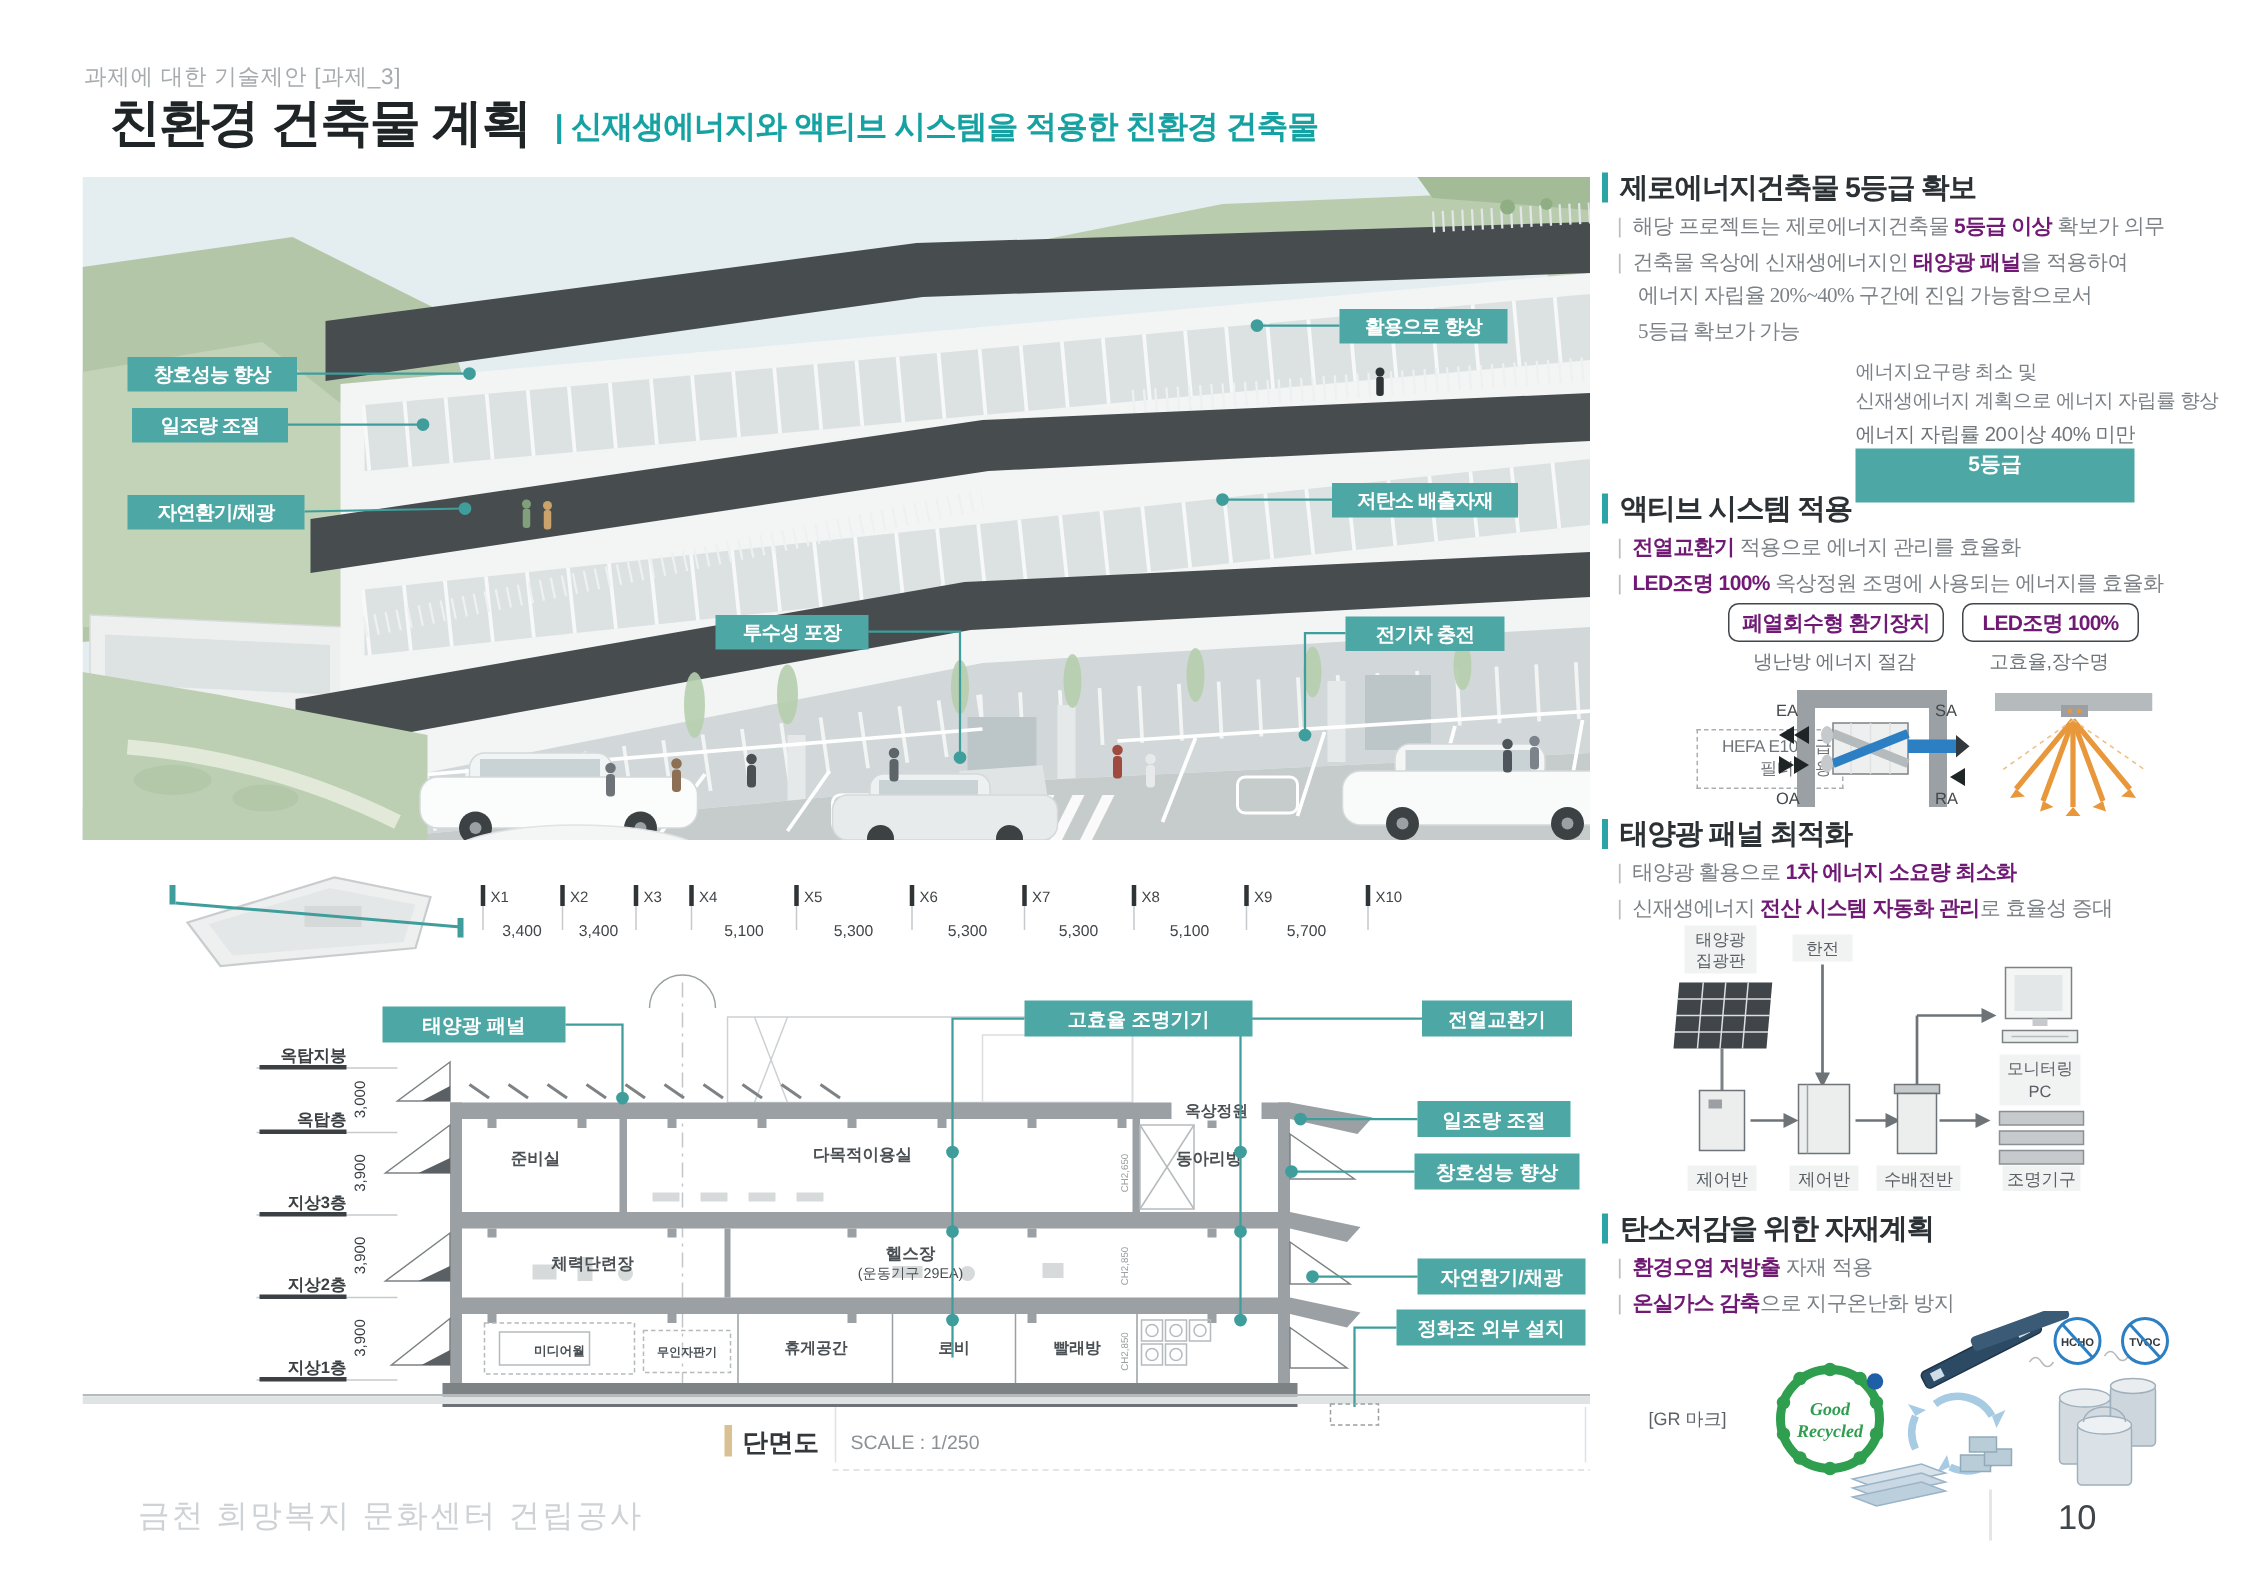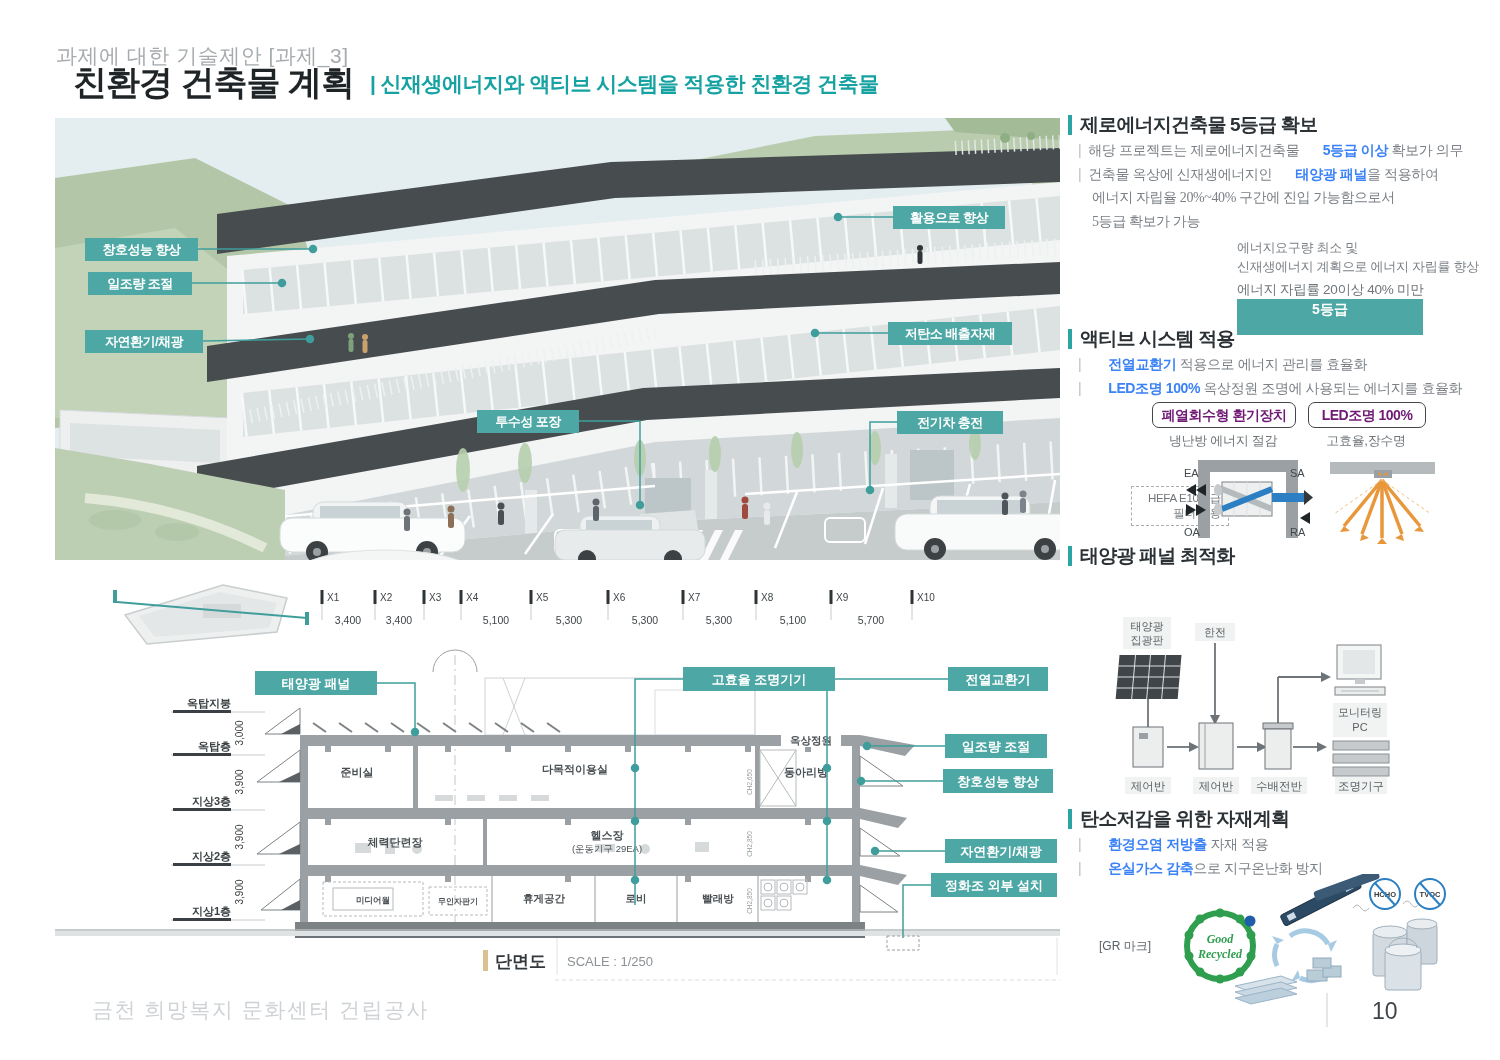--- a/index.html
+++ b/index.html
@@ -2,36 +2,36 @@
 <html><head>
 <meta charset="utf-8">
 <style>
   html,body{margin:0;padding:0;background:#fff;}
   .page{position:relative;width:1500px;height:1060px;background:#ffffff;overflow:hidden;
         font-family:"Liberation Sans","DejaVu Sans",sans-serif;}
   .abs{position:absolute;}
   svg{font-family:"Liberation Sans","DejaVu Sans",sans-serif;display:block;}
 
   
-  .eyebrow{position:absolute;left:56px;top:42px;font-size:21px;color:#a6abae;letter-spacing:.5px;}
+  .eyebrow{position:absolute;left:56px;top:42px;font-size:15px;color:#a6abae;letter-spacing:.5px;}
   .titlerow{position:absolute;left:55px;top:62px;display:flex;align-items:flex-end;margin-left:18px;}
   .h-title{font-size:34px;font-weight:bold;color:#1f2427;letter-spacing:-1px;line-height:40px;}
   .h-sub{font-size:21px;font-weight:bold;color:#16a2a2;margin-left:16px;padding-bottom:4px;letter-spacing:-0.5px;}
 
   
   .co{position:absolute;background:#4da7a4;color:#fff;font-size:13px;font-weight:bold;
       height:23px;line-height:23px;text-align:center;letter-spacing:-0.5px;box-sizing:border-box;}
 
   
   .sec-h{position:absolute;display:flex;align-items:center;}
   .sec-bar{width:4px;height:20px;background:#2ba5a3;margin-right:8px;flex:0 0 auto;}
   .sec-t{font-size:19px;font-weight:bold;color:#2b3135;letter-spacing:-0.8px;}
   .bullets{position:absolute;}
   .bullet{font-size:14px;color:#7b8186;line-height:24px;white-space:nowrap;letter-spacing:-0.4px;}
-  .bullet b{color:#3b82f6;margin-left:20px;}
+  .bullet b{color:#701a75;}
   .pipe{color:#b9bec1;margin-right:7px;}
   .cont{padding-left:14px;font-family:Liberation Serif, serif;}
   .zeb-box{position:absolute;background:#f1f3f3;border-radius:10px;}
   .zeb-note{position:absolute;font-size:13px;color:#7b8186;line-height:19px;letter-spacing:-0.3px;}
   .zeb-range{position:absolute;font-size:13.5px;color:#6f7579;letter-spacing:-0.3px;}
   .grade-bar{position:absolute;background:#4da7a4;color:#fff;font-size:14px;font-weight:bold;
              text-align:center;line-height:21px;height:36px;}
   .okbox{position:absolute;border:1.5px solid #41474b;border-radius:7px;font-size:14px;font-weight:bold;
          color:#701a75;height:24px;line-height:24px;text-align:center;background:#fff;letter-spacing:-0.5px;}
   .okcap{position:absolute;font-size:13px;color:#6f7579;text-align:center;letter-spacing:-0.3px;}
@@ -605,20 +605,24 @@
     <g stroke="#f0bc7d" stroke-width="1" stroke-dasharray="3 3">
       <line x1="52" y1="28" x2="4" y2="62"></line>
         <line x1="52" y1="28" x2="101" y2="62"></line>
     </g>
   </svg>
 
   <div class="sec-h" style="left:1068px;top:543px">
     <span class="sec-bar"></span>
     <span class="sec-t">태양광 패널 최적화</span>
   </div>
+  <div class="bullets" style="left:1078px;top:569px">
+    <div class="bullet"><span class="pipe">|</span><span>태양광 활용으로 </span><b>1차 에너지 소요량 최소화</b><span></span></div>
+    <div class="bullet"><span class="pipe">|</span><span>신재생에너지 </span><b>전산 시스템 자동화 관리</b><span>로 효율성 증대</span></div>
+  </div>
   <svg class="abs" style="left:1095px;top:615px" width="350" height="185" viewBox="0 0 350 185">
     <rect x="28" y="2" width="48" height="32" fill="#f1f3f3"></rect>
     <text x="52" y="15" font-size="11" fill="#5a6065" text-anchor="middle">태양광</text>
     <text x="52" y="29" font-size="11" fill="#5a6065" text-anchor="middle">집광판</text>
     <g transform="skewX(-5)">
       <rect x="28" y="40" width="62" height="44" fill="#3f4549"></rect>
       <g stroke="#fafafa" opacity="0.85">
         <line x1="28" y1="51" x2="90" y2="51"></line>
           <line x1="28" y1="62" x2="90" y2="62"></line>
           <line x1="28" y1="73" x2="90" y2="73"></line>

